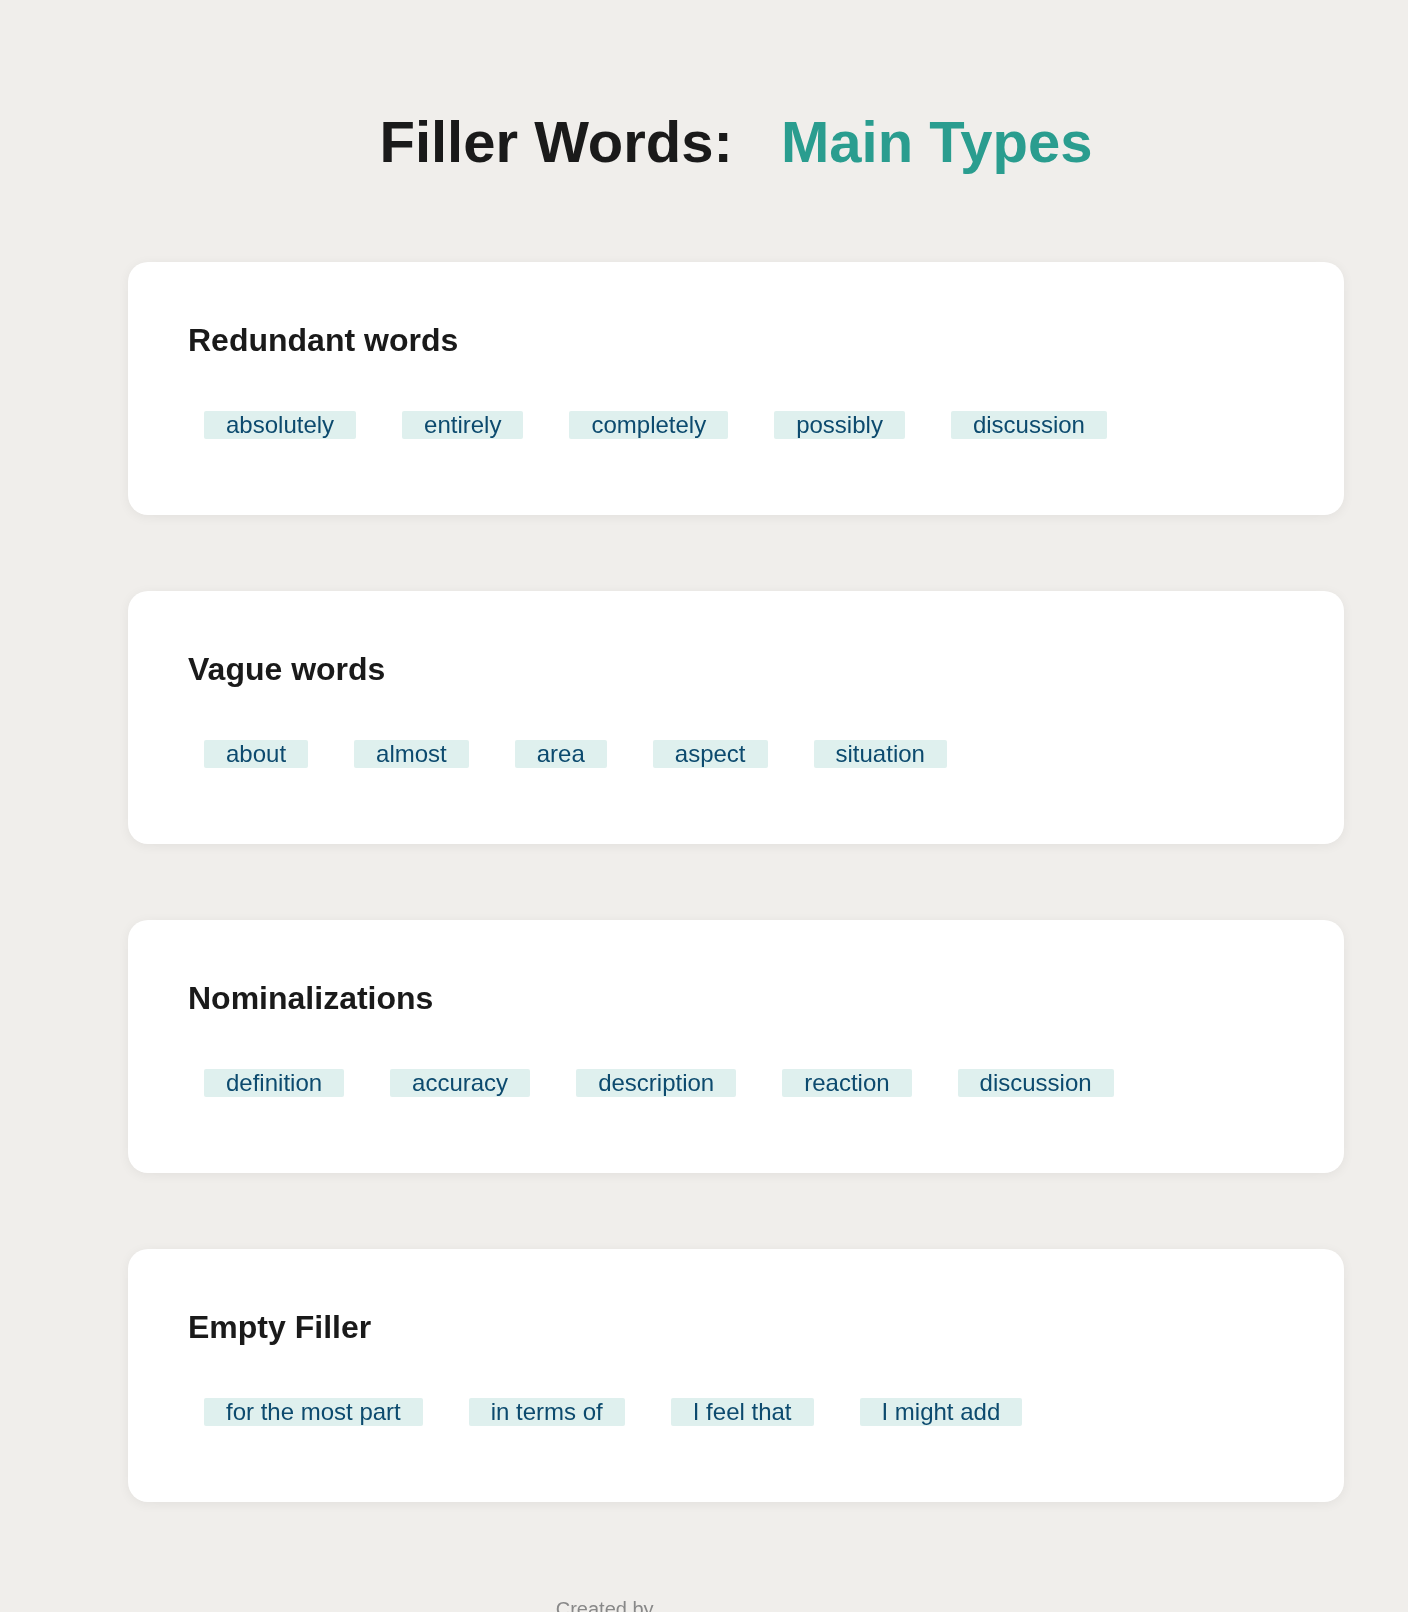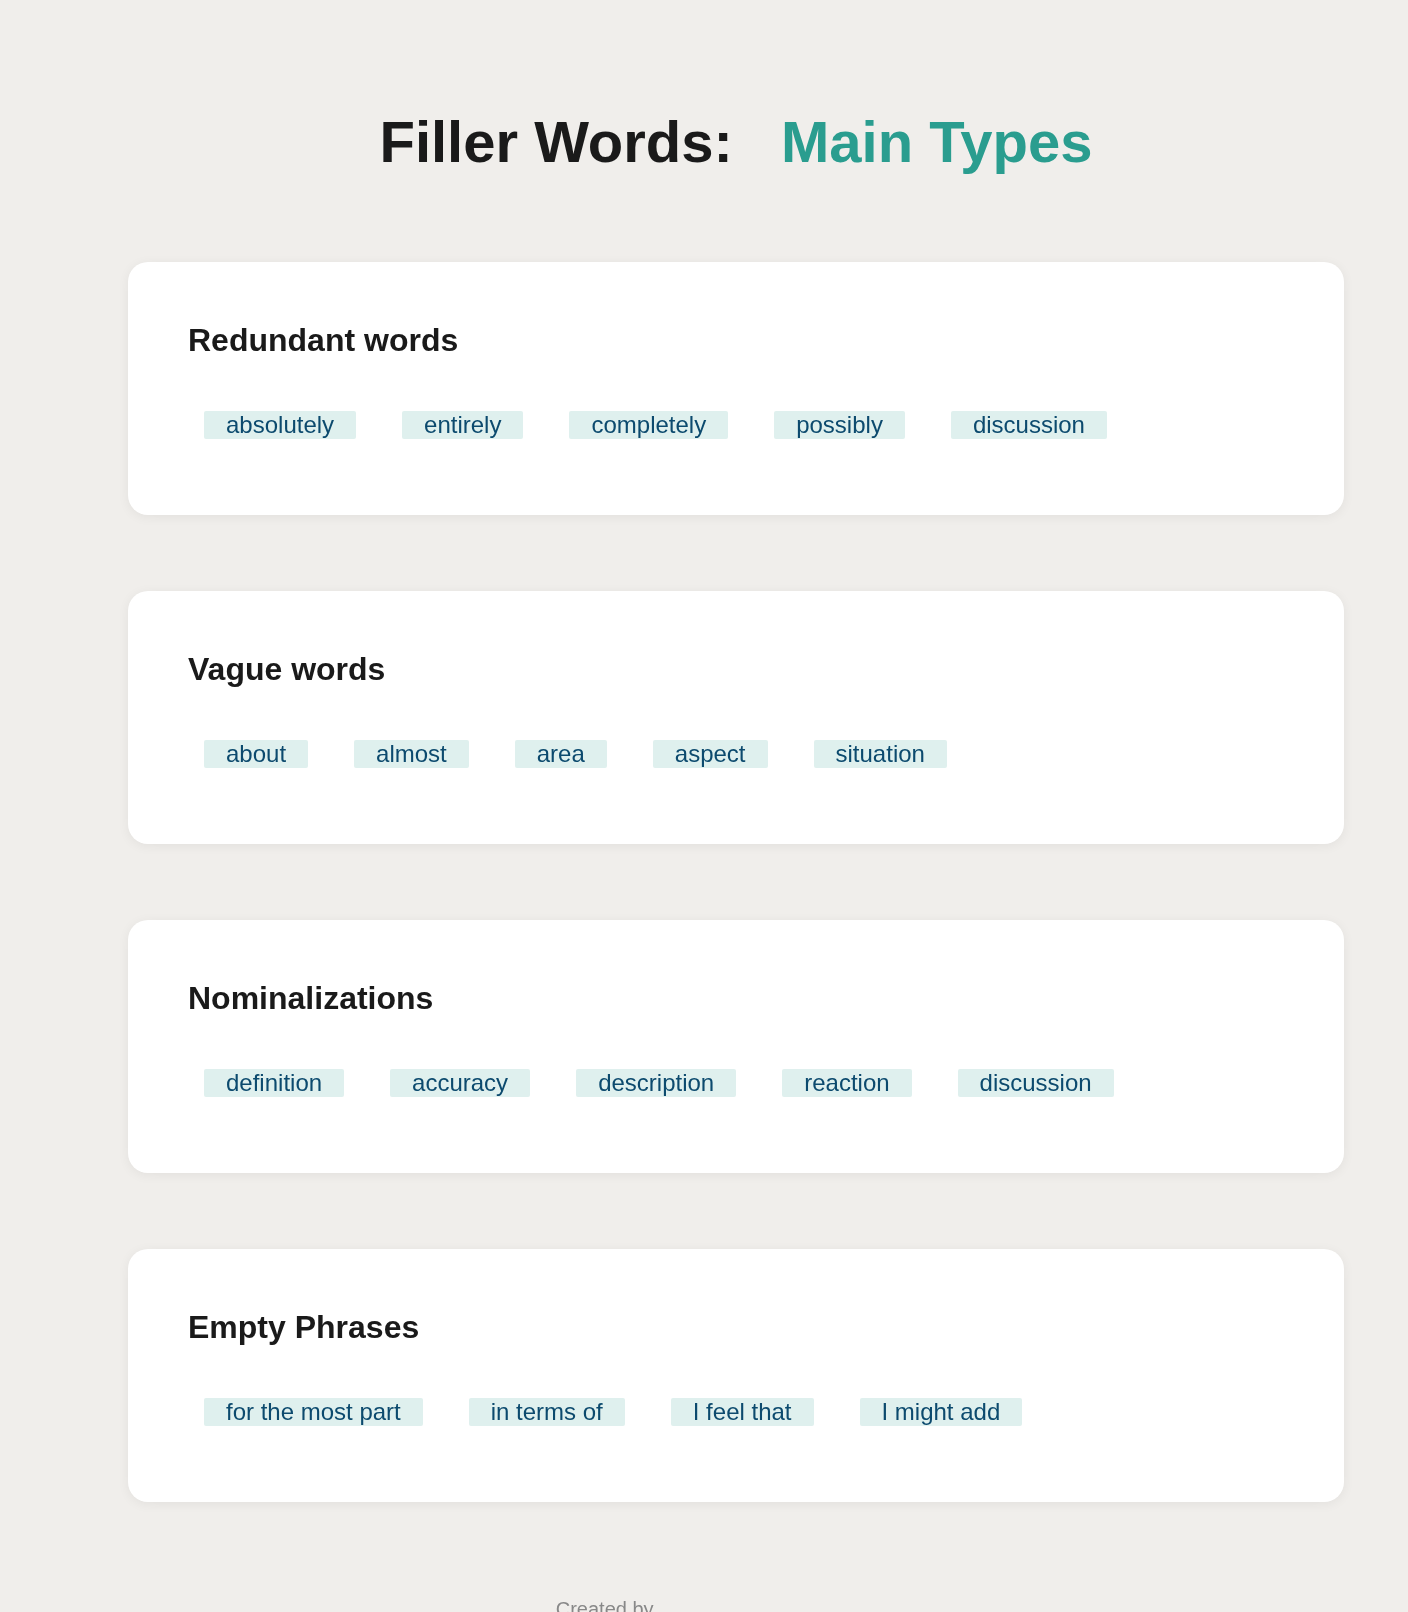--- a/index.html
+++ b/index.html
@@ -131,21 +131,21 @@
       <div class="card-title">Nominalizations</div>
       <div class="tags-container">
         <span class="tag">definition</span>
         <span class="tag">accuracy</span>
         <span class="tag">description</span>
         <span class="tag">reaction</span>
         <span class="tag">discussion</span>
       </div>
     </div>
     <div class="card">
-      <div class="card-title">Empty Phrases</div>
+      <div class="card-title">Empty Filler</div>
       <div class="tags-container">
         <span class="tag">for the most part</span>
         <span class="tag">in terms of</span>
         <span class="tag">I feel that</span>
         <span class="tag">I might add</span>
       </div>
     </div>
   </div>
 
 <div class="footer">

